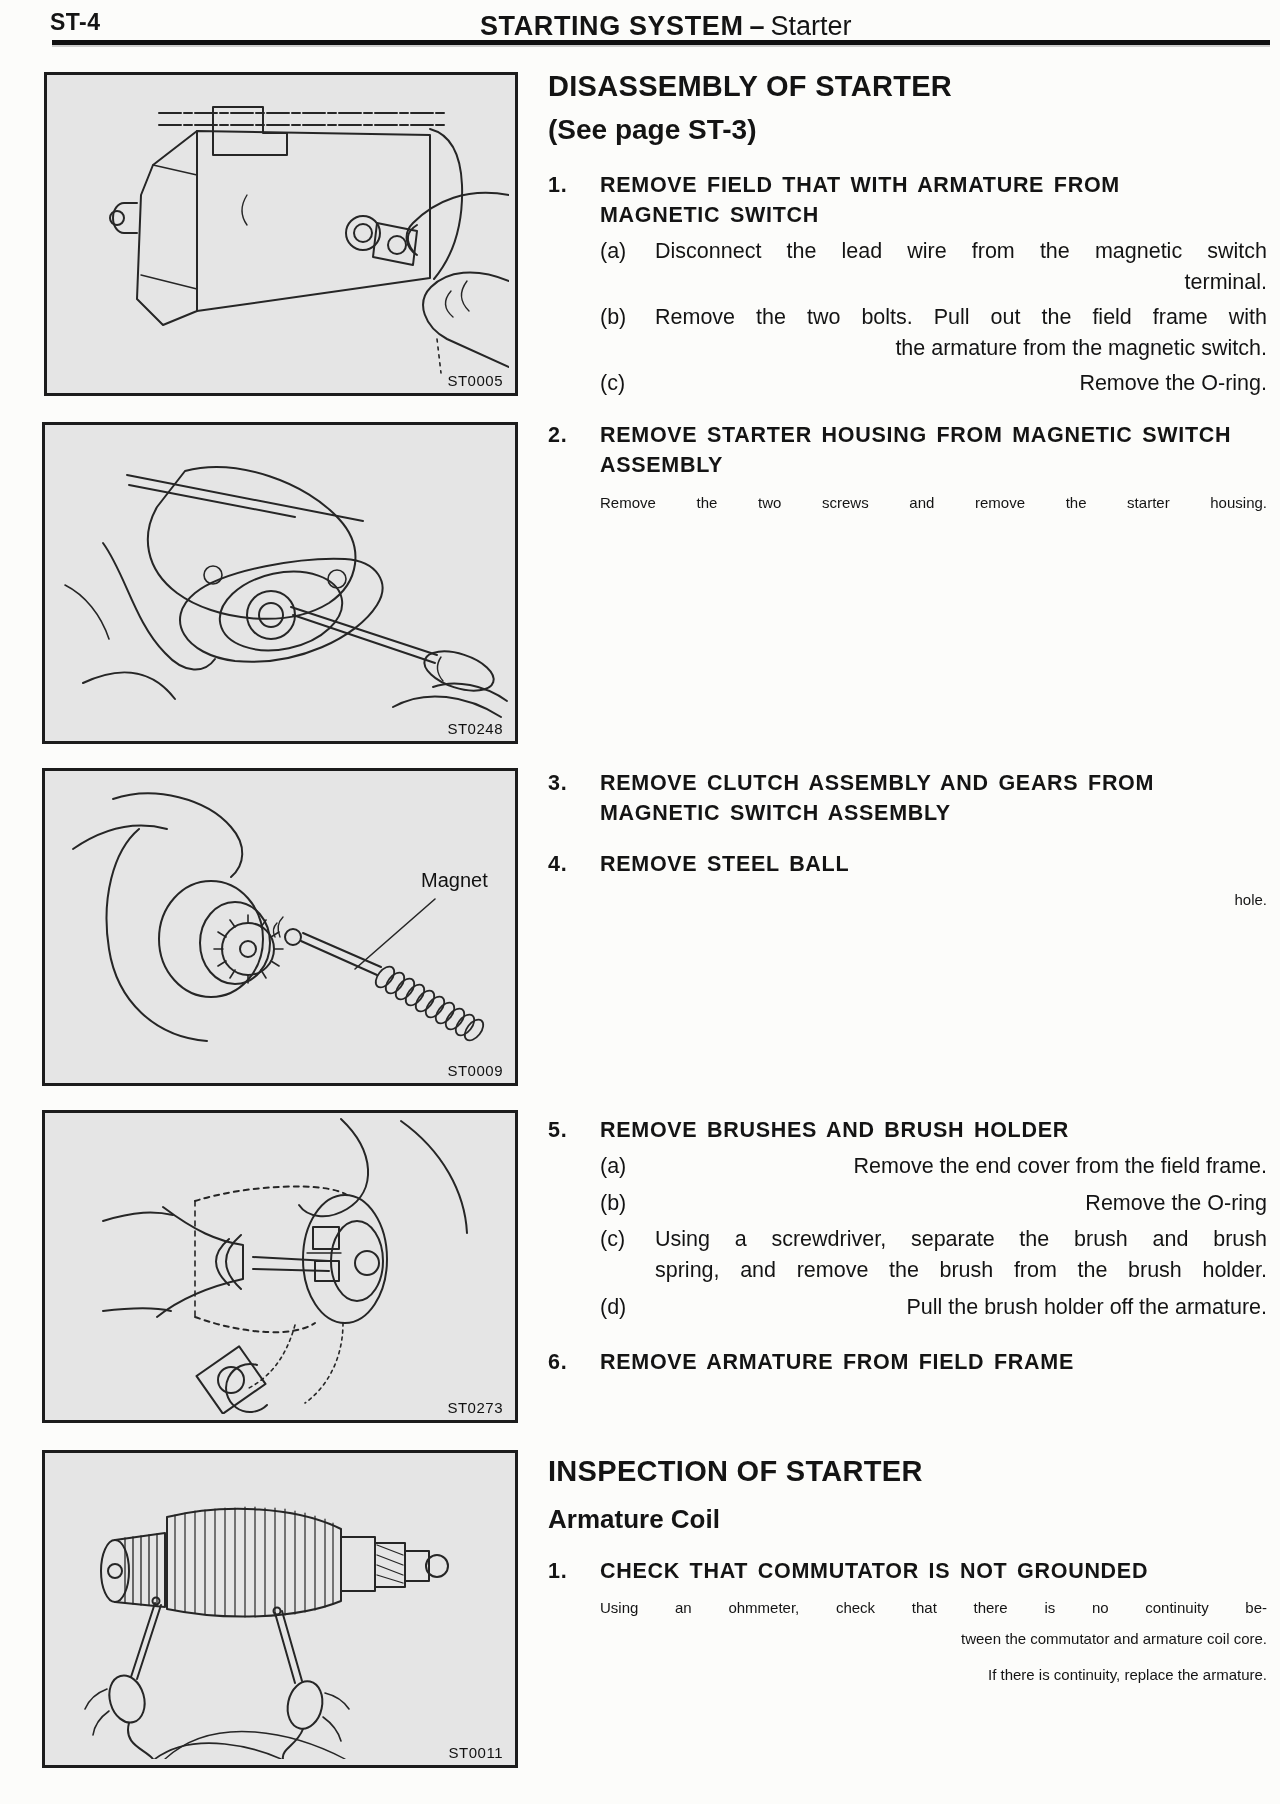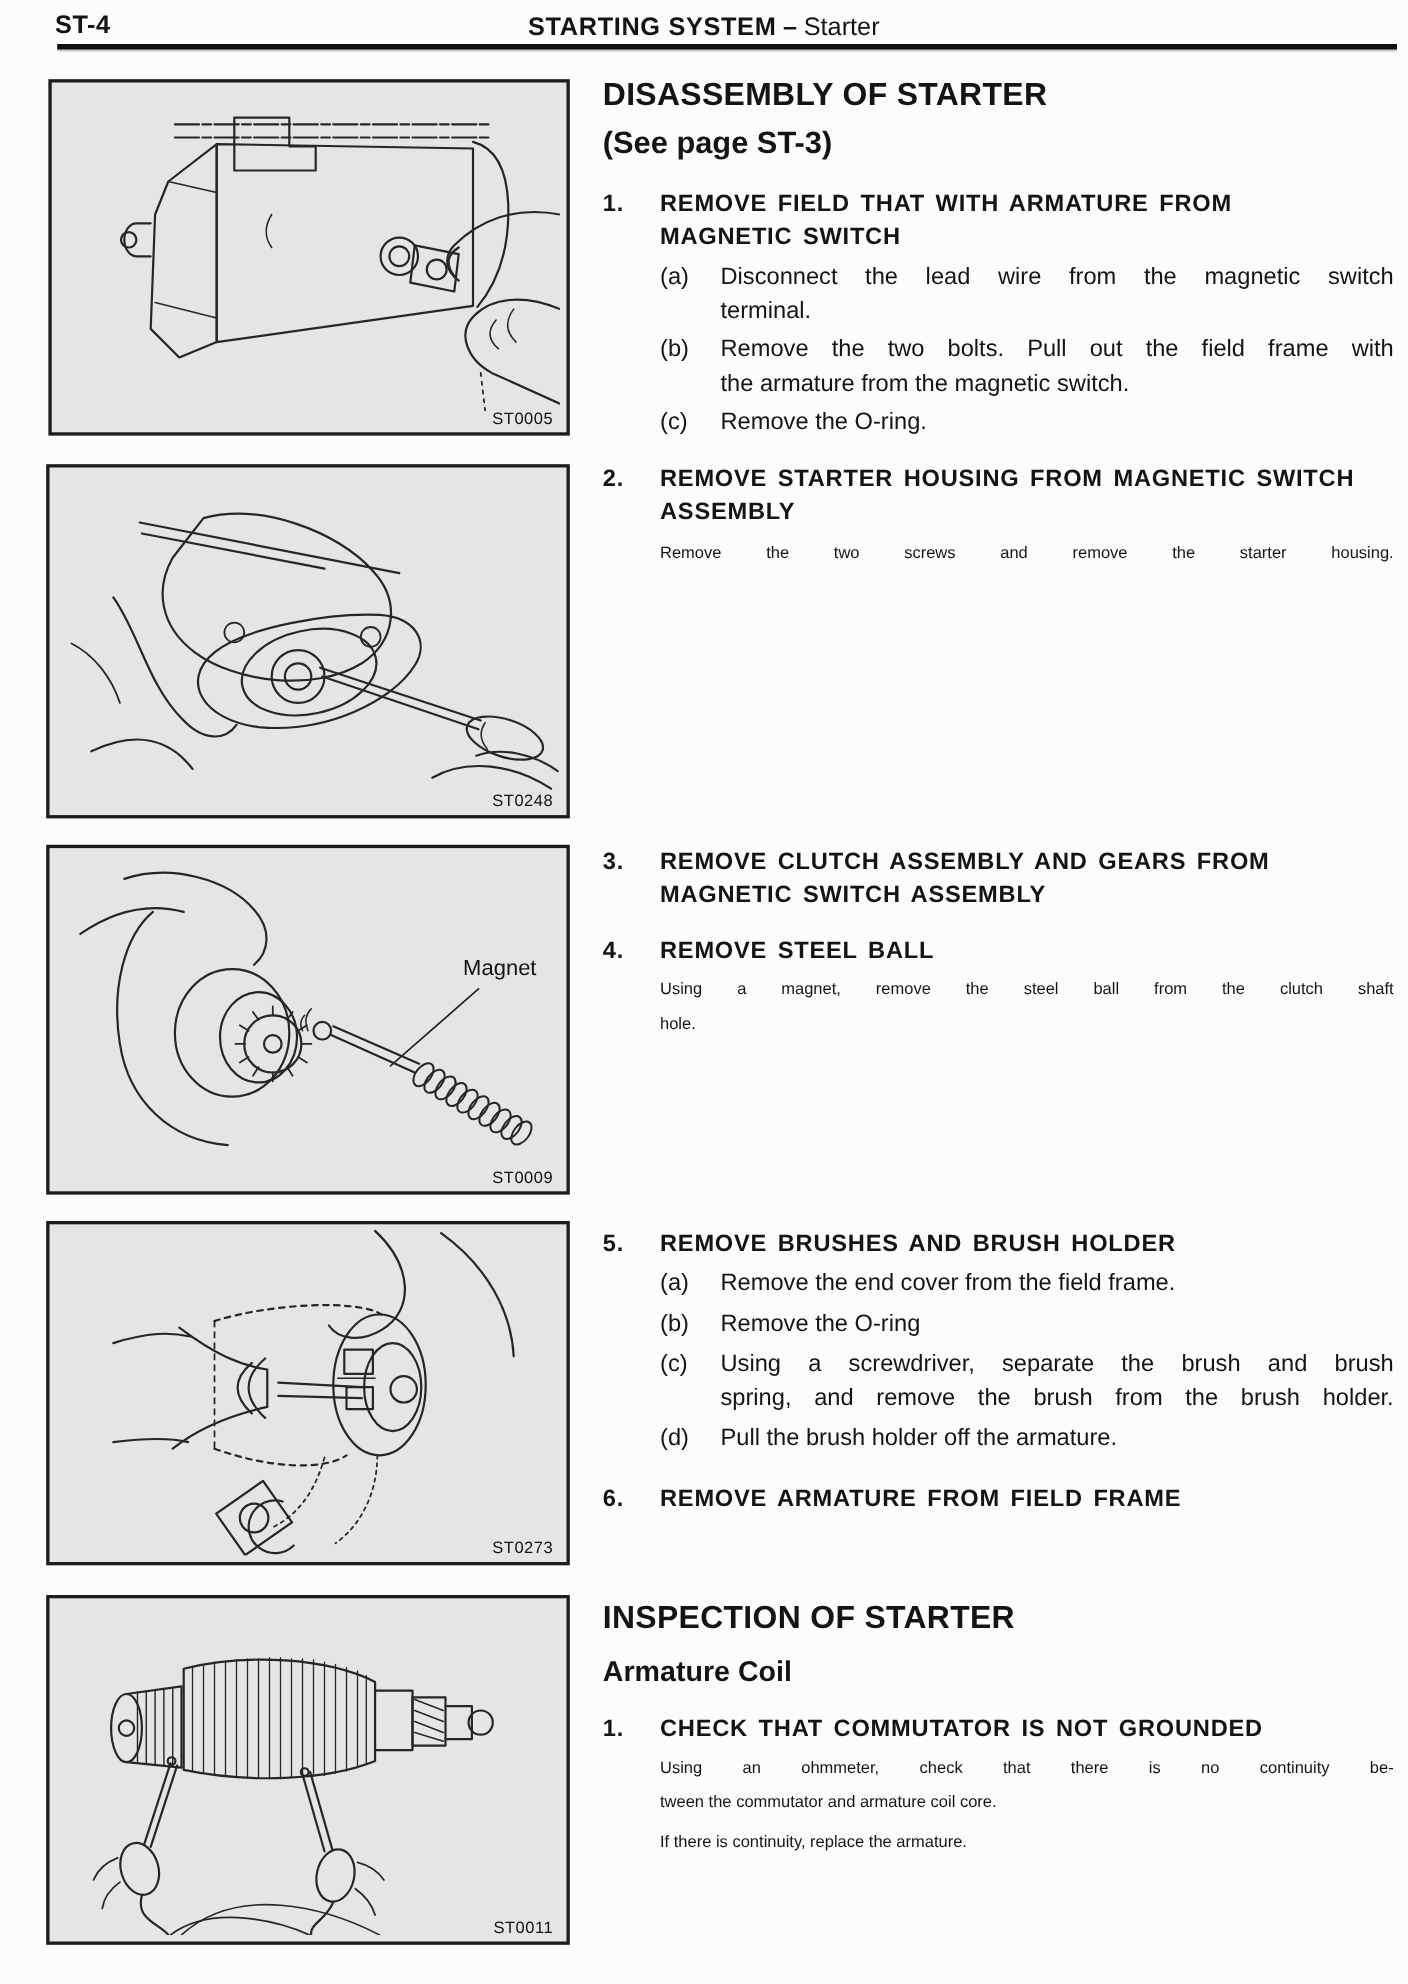--- a/index.html
+++ b/index.html
@@ -4,21 +4,21 @@
 <style>
   html,body{margin:0;padding:0;background:#e8e8e6;}
   .page{
     position:relative;width:1280px;height:1804px;margin:0 auto;
     background:#fcfcfa;overflow:hidden;
     font-family:"Liberation Sans",sans-serif;color:#141414;padding-left:44px;
     -webkit-font-smoothing:antialiased;
   }
   
   .page-code{position:absolute;left:50px;top:9px;font-size:23px;font-weight:bold;letter-spacing:.5px;}
-  .page-title{position:absolute;left:480px;top:11px;font-size:23px;white-space:nowrap;}
+  .page-title{position:absolute;left:480px;top:11px;font-size:27px;white-space:nowrap;}
   .page-title .tmain{font-weight:bold;letter-spacing:.6px;}
   .page-title .tsep{font-weight:bold;padding:0 6px;}
   .page-title .tsub{font-weight:normal;}
   .head-rule{position:absolute;left:52px;top:40px;width:1218px;height:5px;background:#101010;box-shadow:0 2px 0 rgba(0,0,0,.18);}
   
   .scan-edge{position:absolute;top:0;right:0;width:24px;height:1804px;background:linear-gradient(90deg,rgba(246,245,242,0) 0,#f0efec 40%,#e2e0db 100%);}
   .scan-edge .d1{position:absolute;top:30px;bottom:0;right:12px;width:4px;
     background:repeating-linear-gradient(180deg,rgba(70,70,70,.55) 0 2px,rgba(0,0,0,0) 2px 6px);}
   .scan-edge .d2{position:absolute;top:36px;bottom:0;right:2px;width:7px;
     background:repeating-linear-gradient(180deg,#3c3c3a 0 3px,#cfcdc6 3px 6px);}
@@ -31,21 +31,21 @@
   .h-main{position:absolute;left:548px;font-size:29px;font-weight:bold;letter-spacing:.3px;white-space:nowrap;}
   .h-see{position:absolute;left:548px;font-size:28px;font-weight:bold;}
   .h-sub{position:absolute;left:548px;font-size:26px;font-weight:bold;}
   .step-h{position:absolute;left:548px;width:719px;font-size:21.5px;font-weight:bold;line-height:30px;letter-spacing:.7px;word-spacing:3px;}
   .step-h .num{position:absolute;left:0;top:0;}
   .step-h .hl{margin-left:52px;}
   .sub{position:absolute;left:600px;width:667px;font-size:21.5px;line-height:31px;}
   .sub .mk{position:absolute;left:0;top:0;}
   .sub .tx{margin-left:55px;width:612px;}
   .para{position:absolute;left:600px;width:667px;font-size:15px;line-height:31px;}
-  .ln{white-space:nowrap;}
+  .ln{white-space:nowrap;text-align:right;}
   .ln.j{white-space:normal;text-align:justify;text-align-last:justify;}
 </style>
 </head>
 <body>
 
 <div class="page">
 
   <div class="page-code">ST-4</div>
   <div class="page-title">
     <span class="tmain">STARTING SYSTEM</span><span class="tsep">–</span><span class="tsub">Starter</span>
@@ -237,21 +237,20 @@
     <div class="hl">REMOVE CLUTCH ASSEMBLY AND GEARS FROM</div>
     <div class="hl">MAGNETIC SWITCH ASSEMBLY</div>
   </div>
 
   <div class="step-h" style="top:849px;">
     <span class="num">4.</span>
     <div class="hl">REMOVE STEEL BALL</div>
   </div>
 
   <div class="para" style="top:884px;">
-    <div class="ln j">Using a magnet, remove the steel ball from the clutch shaft</div>
     <div class="ln">hole.</div>
   </div>
 
   <div class="step-h" style="top:1115px;">
     <span class="num">5.</span>
     <div class="hl">REMOVE BRUSHES AND BRUSH HOLDER</div>
   </div>
 
   <div class="sub" style="top:1151px;">
     <span class="mk">(a)</span>

